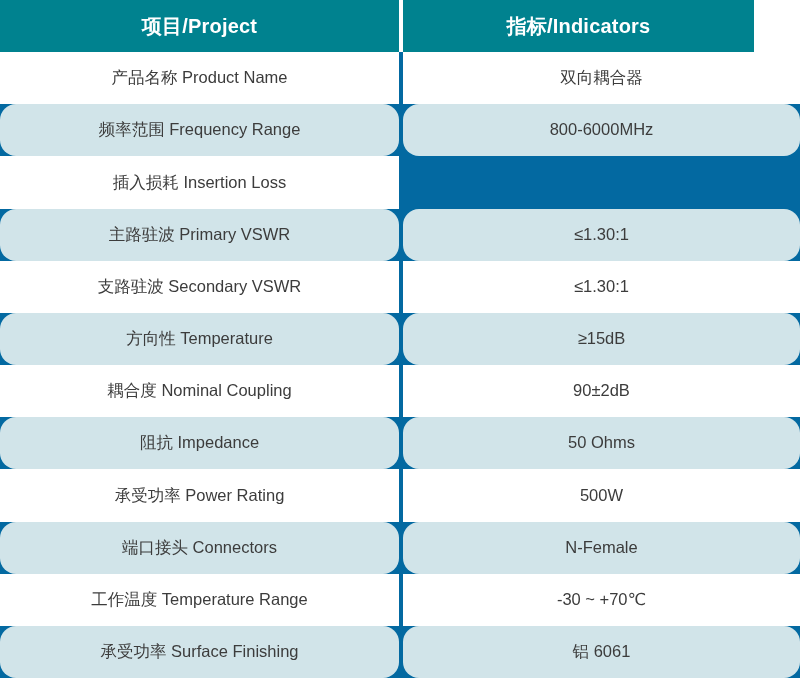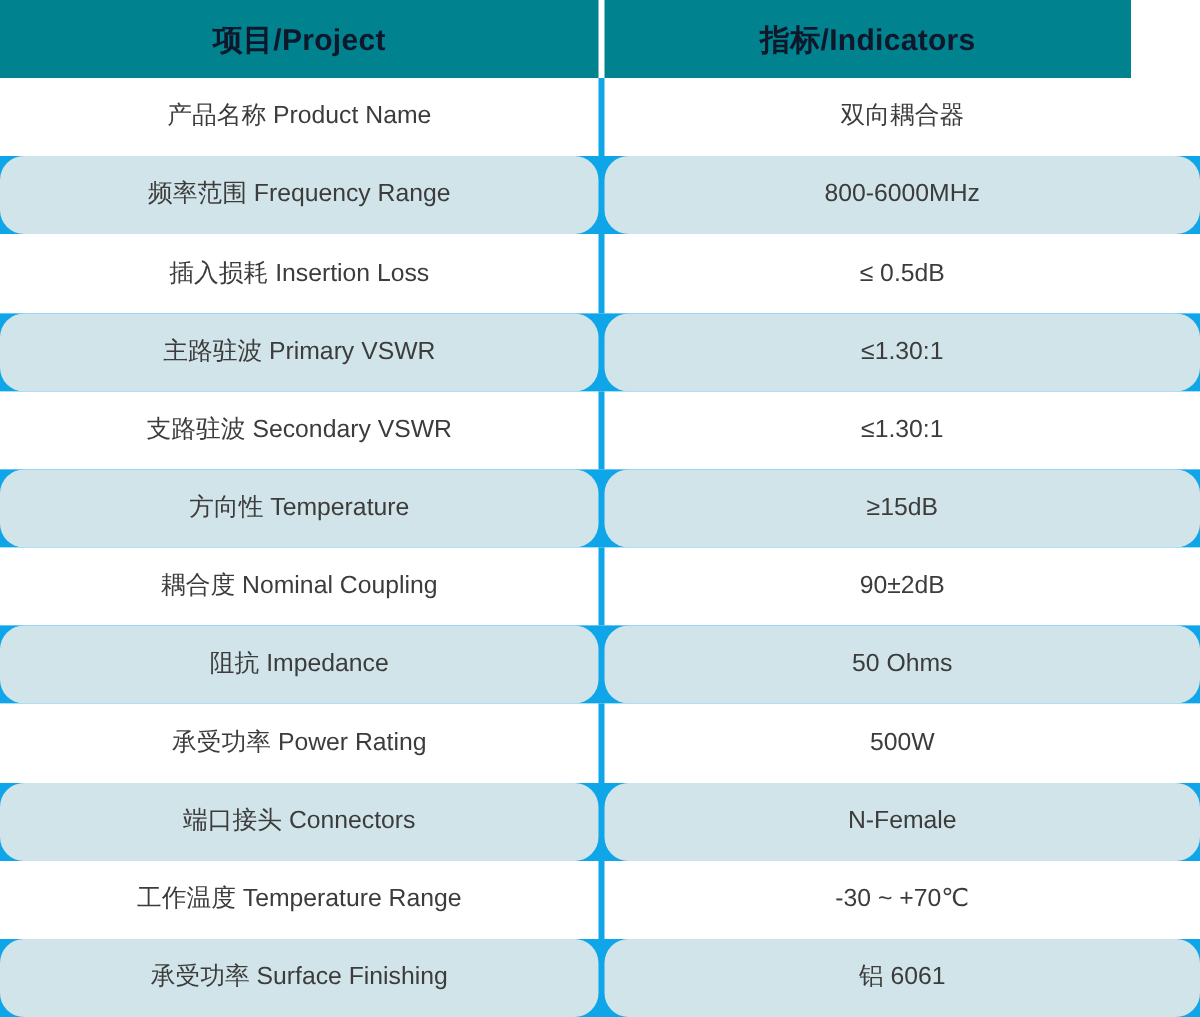--- a/index.html
+++ b/index.html
@@ -26,21 +26,21 @@
 
   
   .table-header {
     display: flex;
     height: 52px;
     flex: 0 0 52px;
     background: #ffffff;
   }
   .table-header .hcell {
     background: #00828f;
-    color: #0f172a;
+    color: #ffffff;
     font-size: 20px;
     font-weight: bold;
     letter-spacing: 0.2px;
     display: flex;
     align-items: center;
     justify-content: center;
     box-sizing: border-box;
   }
   .hcell.col-left  { width: 399px; }
   .hcell.col-right { width: 351px; margin-left: 4px; }
@@ -48,21 +48,21 @@
   
   .table-body {
     display: flex;
     flex-direction: column;
     flex: 1 1 auto;
   }
   .row {
     display: flex;
     height: 52.1px;
     flex: 1 1 0;
-    background: #0ea5e9;
+    background: #0369a1;
   }
   .cell {
     display: flex;
     align-items: center;
     justify-content: center;
     box-sizing: border-box;
     font-size: 16.5px;
     color: #3c3c3c;
     line-height: 1.2;
     white-space: nowrap;
@@ -87,21 +87,20 @@
       <div class="row plain">
         <div class="cell col-left">产品名称 Product Name</div>
         <div class="cell col-right">双向耦合器</div>
       </div>
       <div class="row shade">
         <div class="cell col-left">频率范围 Frequency Range</div>
         <div class="cell col-right">800-6000MHz</div>
       </div>
       <div class="row plain">
         <div class="cell col-left">插入损耗 Insertion Loss</div>
-        <div class="cell col-right">≤ 0.5dB</div>
       </div>
       <div class="row shade">
         <div class="cell col-left">主路驻波 Primary VSWR</div>
         <div class="cell col-right">≤1.30:1</div>
       </div>
       <div class="row plain">
         <div class="cell col-left">支路驻波 Secondary VSWR</div>
         <div class="cell col-right">≤1.30:1</div>
       </div>
       <div class="row shade">

